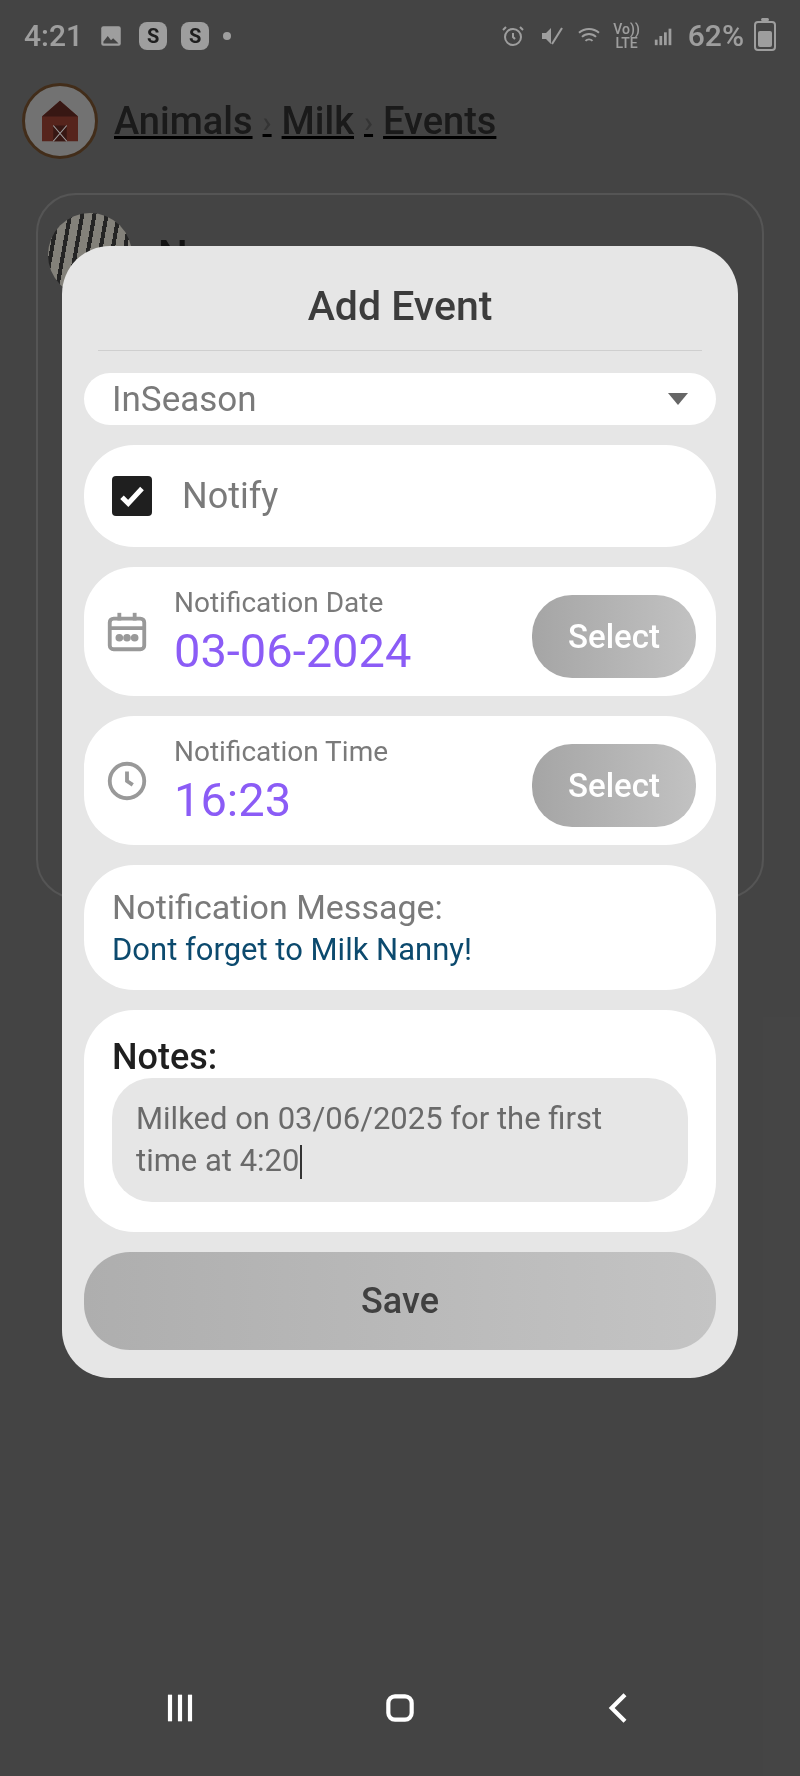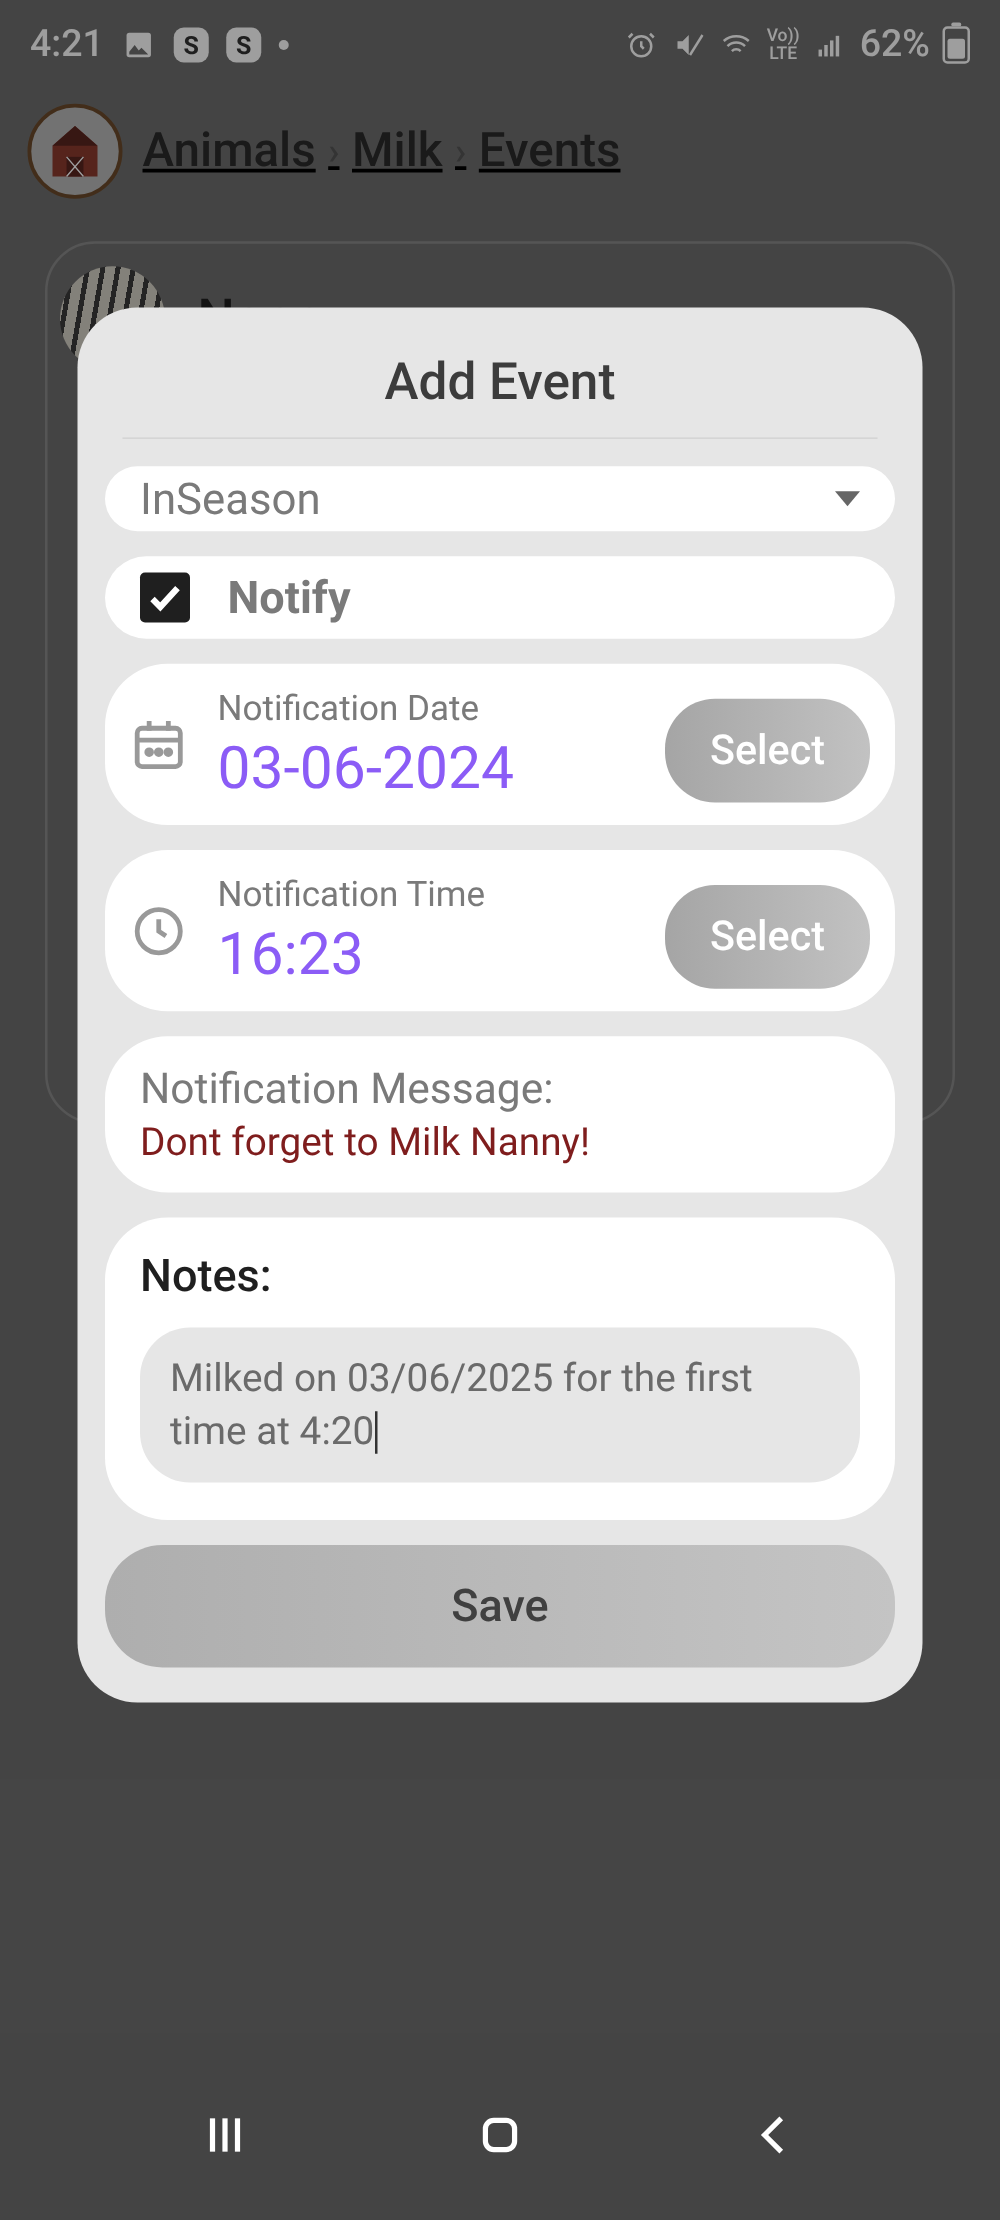--- a/index.html
+++ b/index.html
@@ -191,22 +191,21 @@
       width: 0; height: 0;
       border-left: 10px solid transparent;
       border-right: 10px solid transparent;
       border-top: 12px solid #666;
     }
     
     .notify-row {
       display: flex;
       align-items: center;
       gap: 30px;
-      padding: 12px 28px;
-      font-weight: bold;
+      padding: 30px 28px;
     }
     .checkbox {
       width: 40px;
       height: 40px;
       background: #1f1f1f;
       border-radius: 4px;
       display: flex;
       align-items: center;
       justify-content: center;
     }
@@ -251,30 +250,29 @@
       margin-top: 10px;
     }
     
     .msg-card { padding: 22px 28px; }
     .msg-label {
       color: #7a7a7a;
       font-size: 34px;
       margin-bottom: 4px;
     }
     .msg-value {
-      color: #7f1d1d;
+      color: #0c4a6e;
       font-size: 31px;
     }
     
     .notes-card { padding: 26px 28px 30px; }
     .notes-label {
       color: #1f1f1f;
       font-size: 36px;
       font-weight: 500;
-      margin-bottom: 20px;
     }
     .notes-input {
       background: #e6e6e6;
       border-radius: 40px;
       padding: 20px 24px;
       color: #6a6a6a;
       font-size: 31px;
       line-height: 1.35;
       min-height: 90px;
       position: relative;

